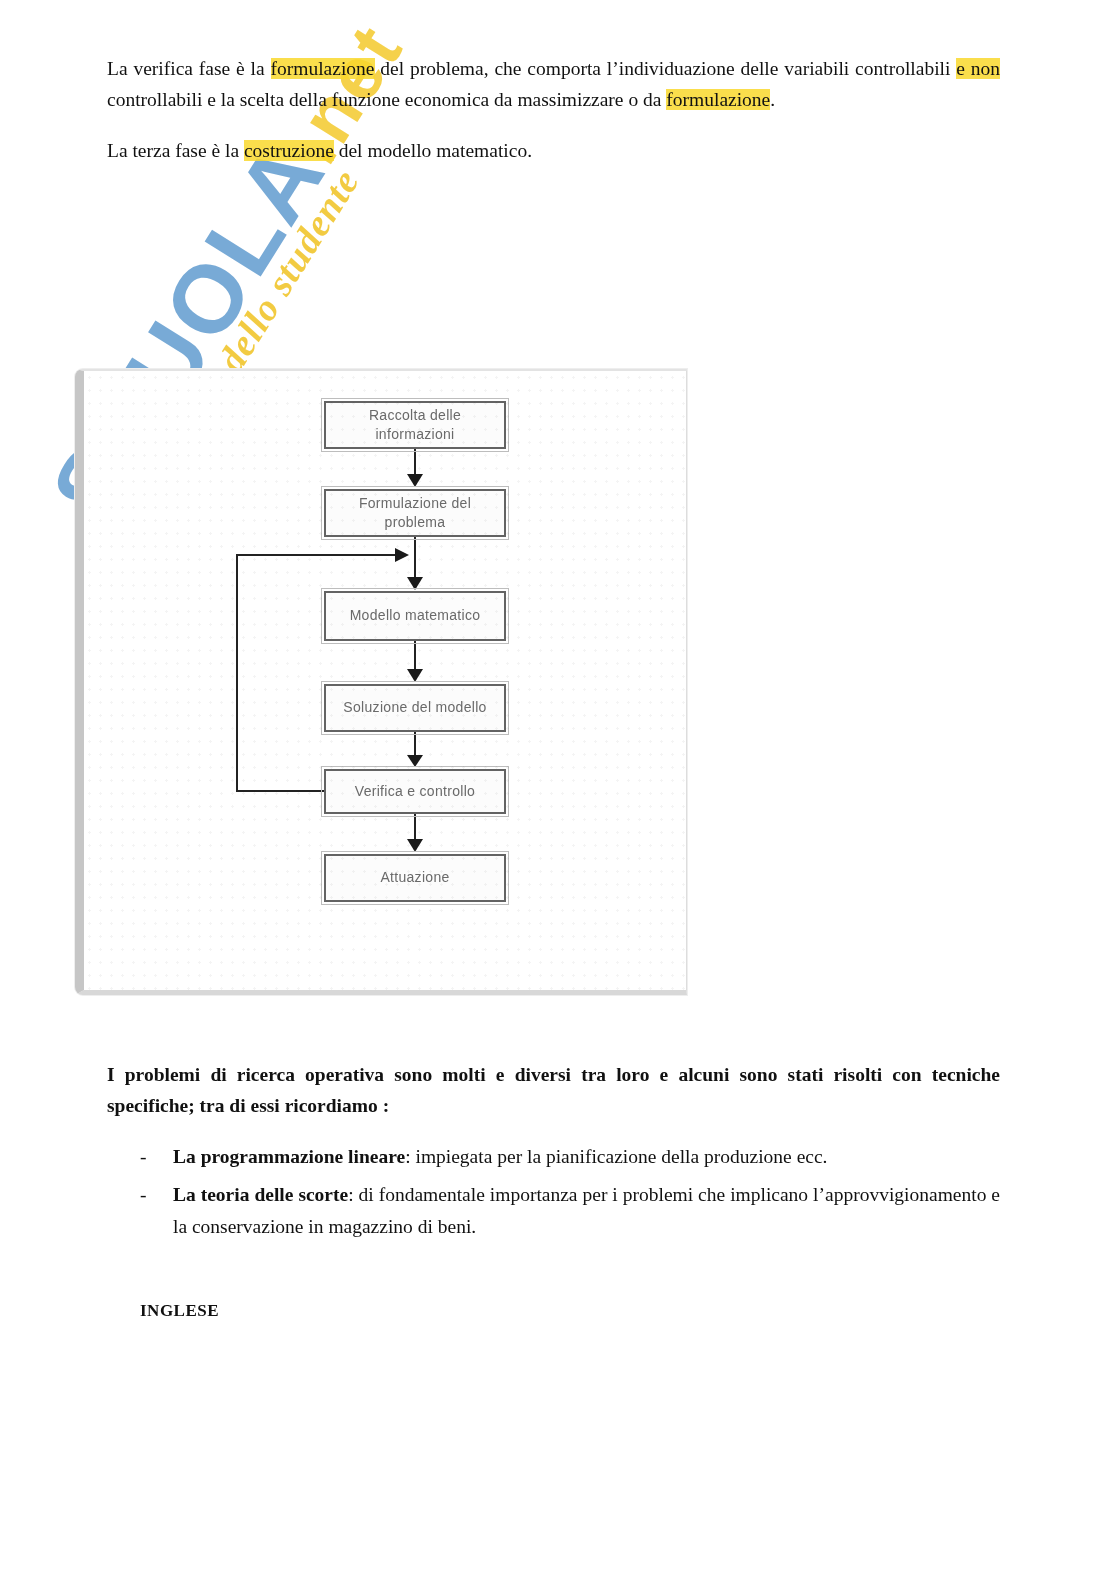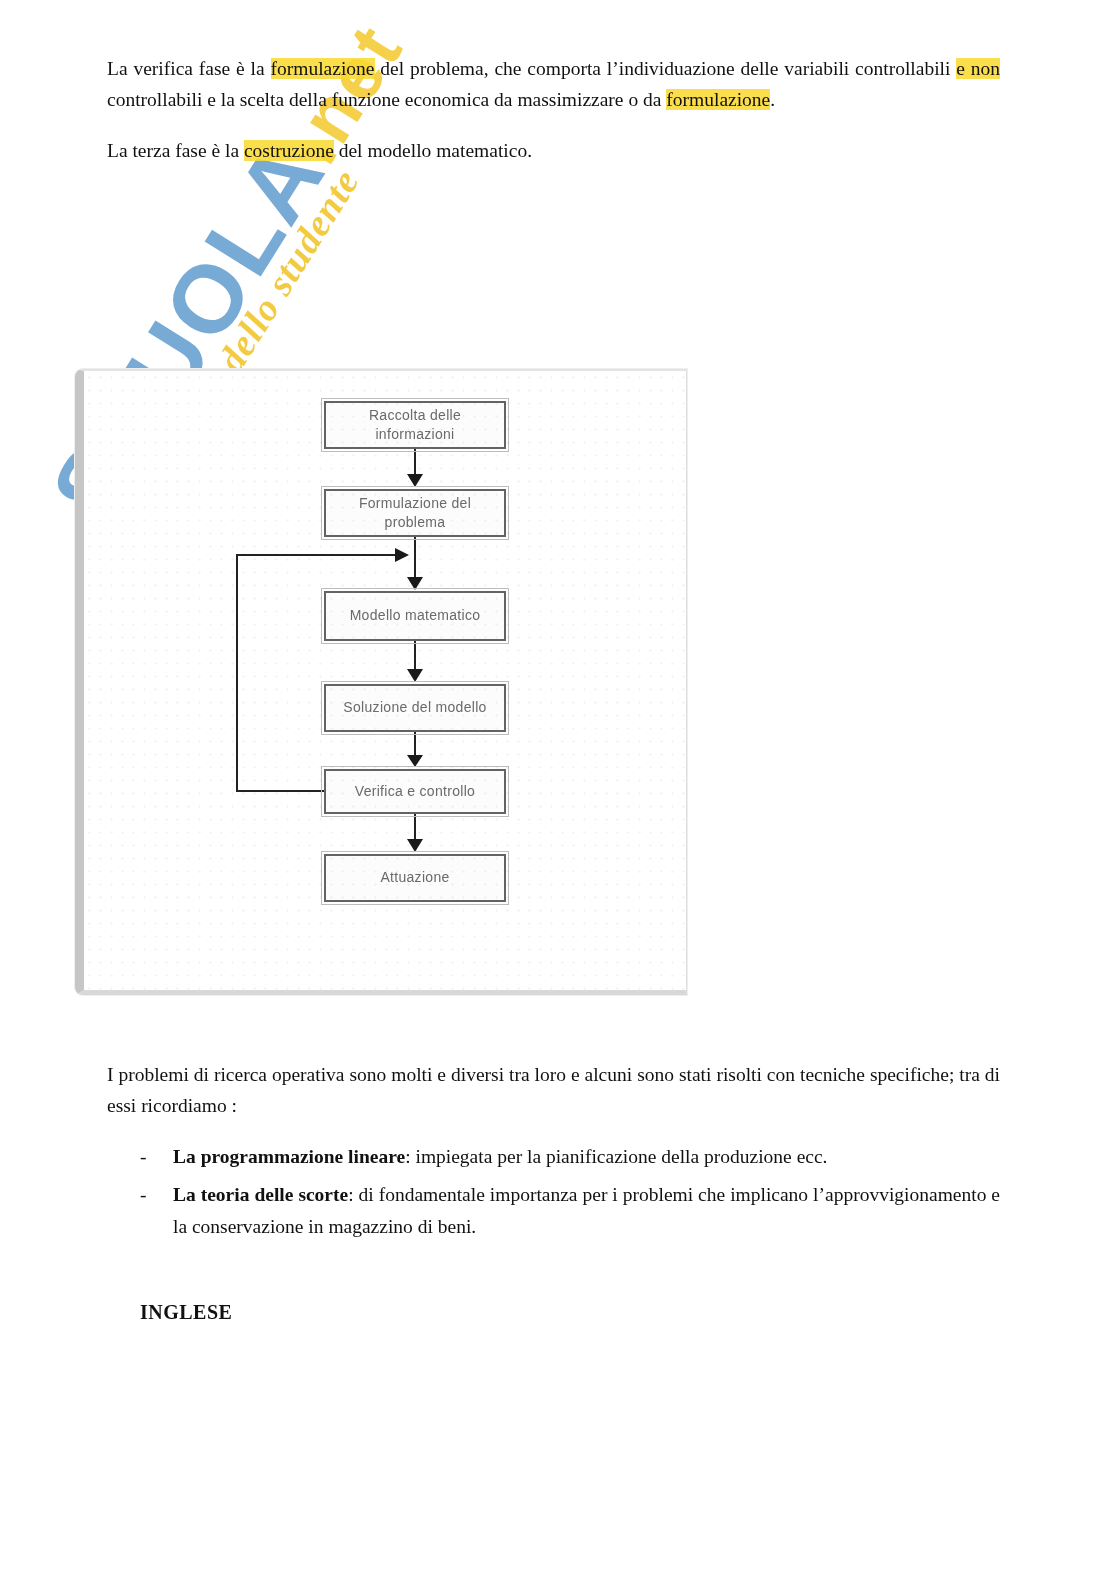--- a/index.html
+++ b/index.html
@@ -107,34 +107,34 @@
     padding: 2px 10px;
   }
   .fc-box-1 { top: 30px;  height: 48px; }
   .fc-box-2 { top: 118px; height: 48px; }
   .fc-box-3 { top: 220px; height: 50px; }
   .fc-box-4 { top: 313px; height: 48px; }
   .fc-box-5 { top: 398px; height: 45px; }
   .fc-box-6 { top: 483px; height: 48px; }
 
   
-  .after-figure { margin-top: 64px; }
+  .after-figure { margin-top: 64px; font-weight: bold; }
   .bullet-list { margin: 14px 0 0 33px; }
   .list-item {
     display: flex;
     font-size: 19.5px;
     line-height: 1.65;
     margin-bottom: 6px;
   }
   .list-marker { width: 33px; flex: none; }
   .list-body { flex: 1; text-align: justify; }
   .term { font-weight: bold; margin-top: 16px; }
   .footer-heading {
     margin: 58px 0 0 33px;
-    font-size: 20px;
+    font-size: 17px;
     font-weight: bold;
     letter-spacing: 0.5px;
   }
 </style>
 </head>
 <body>
 
 <div class="document-page">
 
   <div class="wm-brand"><span class="wm-blue">SKUOLA</span><span class="wm-yellow">.net</span></div>

